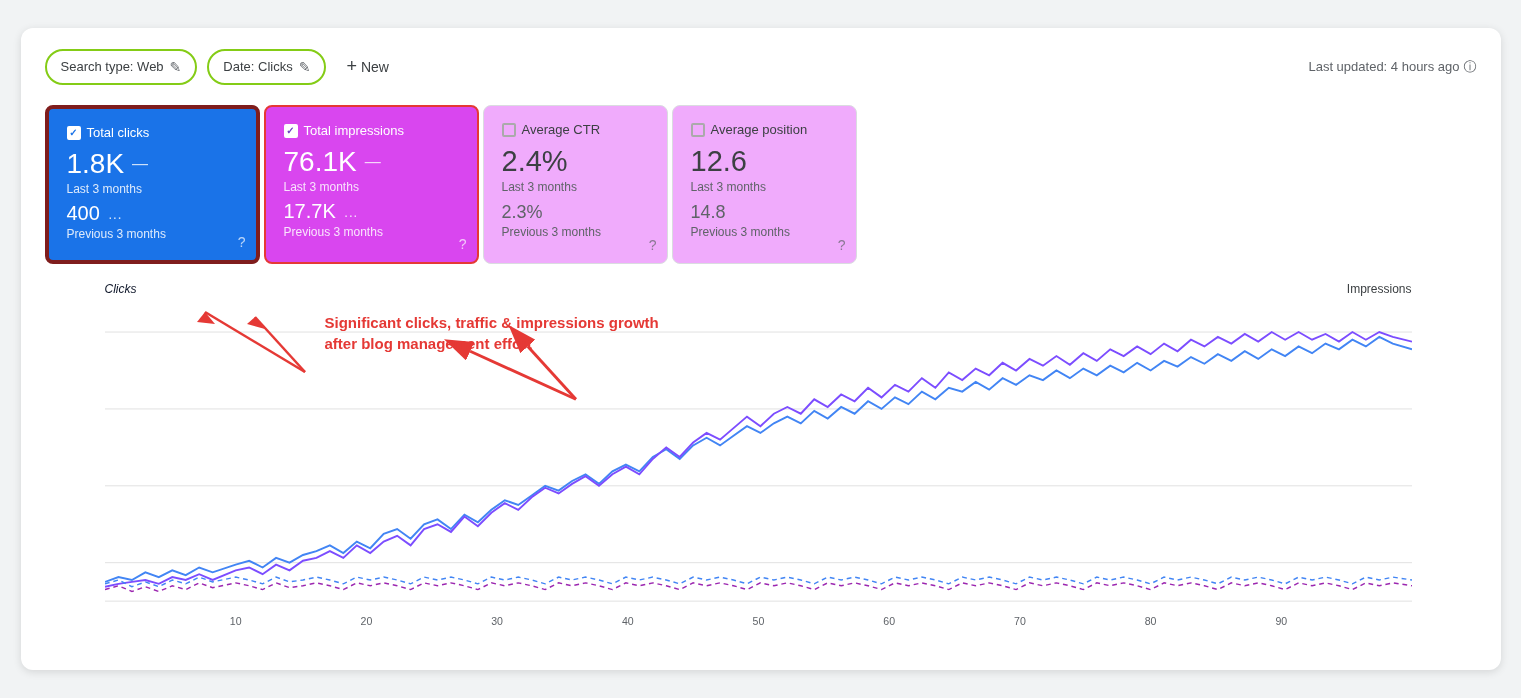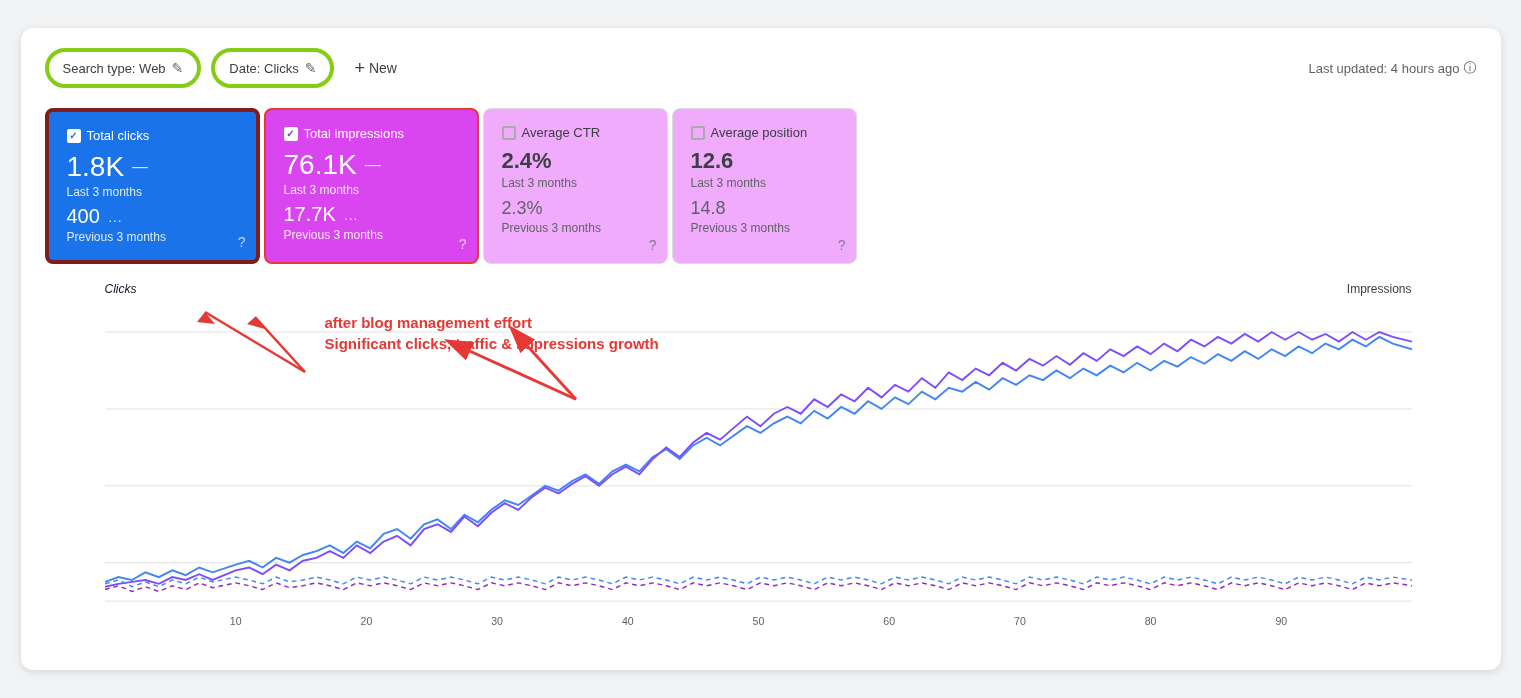--- a/index.html
+++ b/index.html
@@ -28,21 +28,21 @@
     }
     .header-left {
       display: flex;
       align-items: center;
       gap: 10px;
     }
     .filter-chip {
       display: flex;
       align-items: center;
       gap: 6px;
-      border: 4px solid #84cc16;
+      border: 2px solid #84cc16;
       border-radius: 20px;
       padding: 8px 14px;
       font-size: 13px;
       color: #3c4043;
       cursor: pointer;
       background: white;
     }
     .filter-chip .edit-icon {
       font-size: 14px;
       color: #5f6368;
@@ -174,22 +174,22 @@
     }
     .metric-help {
       position: absolute;
       bottom: 10px;
       right: 10px;
       font-size: 14px;
       opacity: 0.7;
       cursor: pointer;
     }
     .metric-inactive-primary {
-      font-size: 22px;
-      font-weight: 700;
+      font-size: 29px;
+      font-weight: 400;
       color: #3c4043;
       margin-bottom: 2px;
     }
     .metric-inactive-label {
       font-size: 12px;
       color: #5f6368;
       margin-bottom: 8px;
     }
     .metric-inactive-secondary {
       font-size: 18px;
@@ -340,22 +340,22 @@
       <div class="annotation-text">
 
         <svg width="200" height="80" style="position:absolute;left:-200px;top:-10px;">
 
           <line x1="180" y1="70" x2="80" y2="10" stroke="#e53935" stroke-width="2.5"></line>
           <polygon points="80,10 90,22 72,20" fill="#e53935"></polygon>
 
           <line x1="180" y1="70" x2="130" y2="15" stroke="#e53935" stroke-width="2.5"></line>
           <polygon points="130,15 140,27 122,22" fill="#e53935"></polygon>
         </svg>
+        <div>Significant clicks, traffic &amp; impressions growth</div>
         <div>after blog management effort</div>
-        <div>Significant clicks, traffic &amp; impressions growth</div>
       </div>
 
       <svg class="chart" width="100%" height="330" viewBox="0 0 1360 330">
 
         <line x1="0" y1="10" x2="1360" y2="10" stroke="#e0e0e0" stroke-width="1"></line>
         <line x1="0" y1="90" x2="1360" y2="90" stroke="#e0e0e0" stroke-width="1"></line>
         <line x1="0" y1="170" x2="1360" y2="170" stroke="#e0e0e0" stroke-width="1"></line>
         <line x1="0" y1="250" x2="1360" y2="250" stroke="#e0e0e0" stroke-width="1"></line>
         <line x1="0" y1="290" x2="1360" y2="290" stroke="#e0e0e0" stroke-width="1"></line>
 

